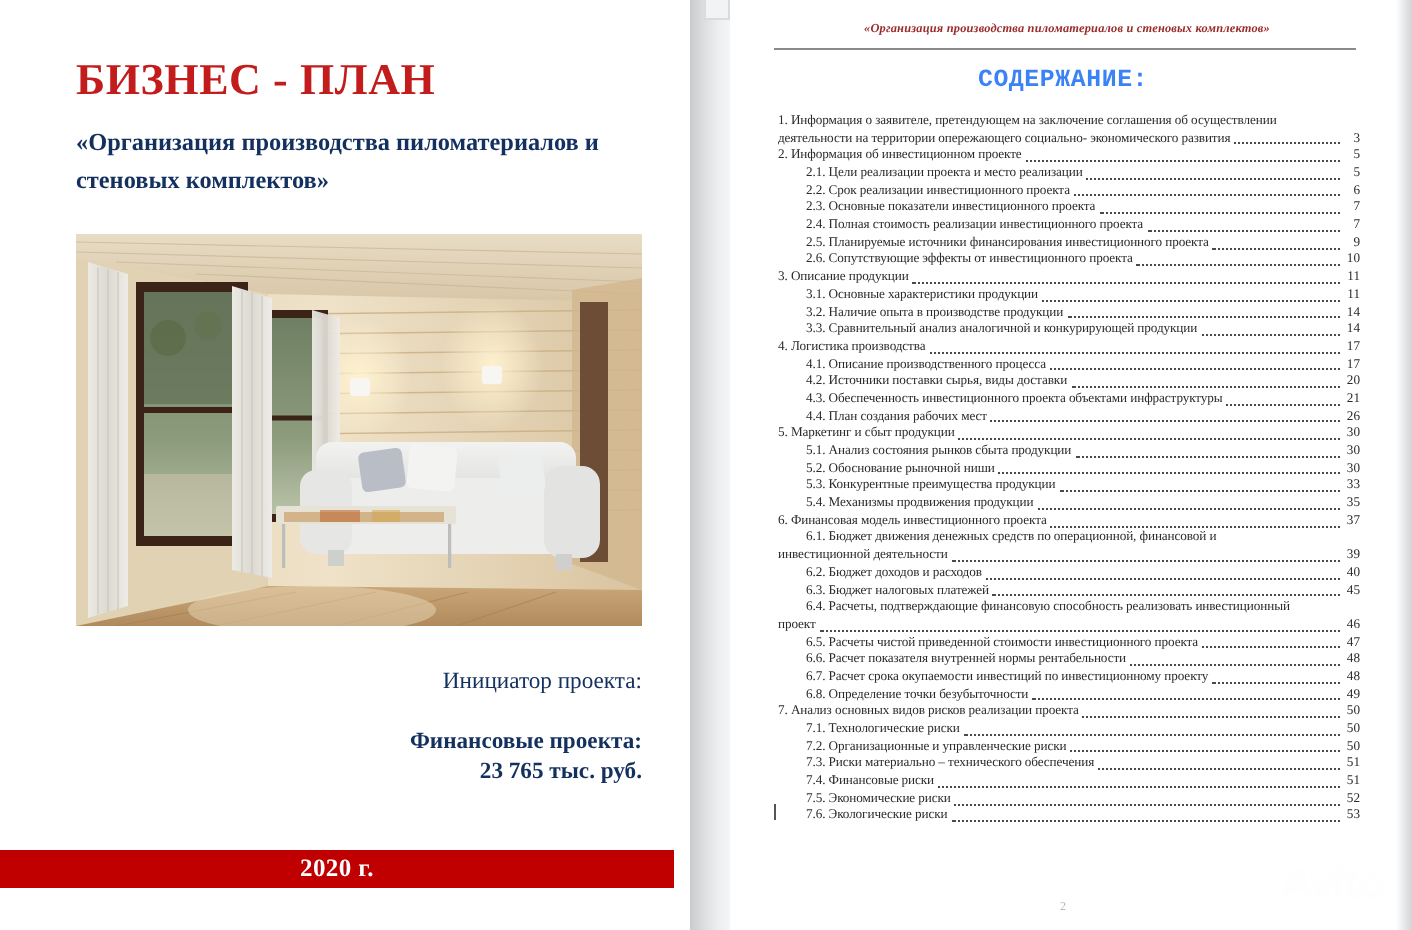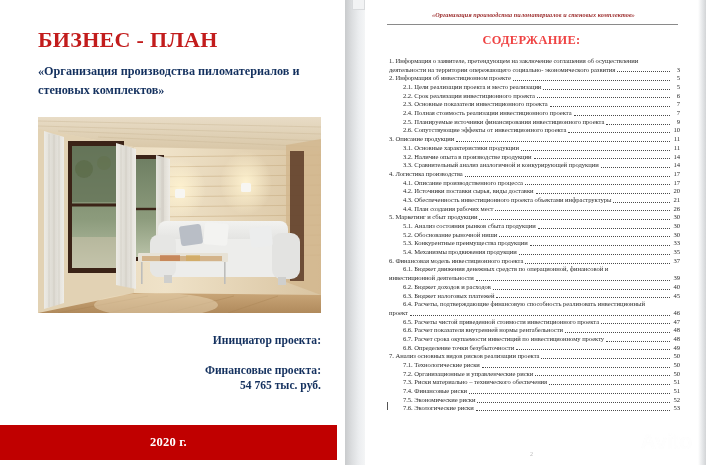--- a/index.html
+++ b/index.html
@@ -73,21 +73,21 @@
     overflow: hidden;
     background: #d9c9ab;
   }
   .photo-svg { display: block; width: 100%; height: 100%; }
 
   .cover-initiator {
     position: absolute;
     right: 24px;
     top: 334px;
     font-family: "Liberation Serif", serif;
-    font-weight: bold;
+    font-weight: normal;
     font-size: 11.6px;
     color: #13305e;
     text-align: left;
   }
   .cover-cost-label {
     position: absolute;
     right: 24px;
     top: 364px;
     font-family: "Liberation Serif", serif;
     font-weight: bold;
@@ -104,21 +104,21 @@
     font-size: 11.6px;
     color: #13305e;
     text-align: right;
   }
 
   .cover-year-bar {
     position: absolute;
     left: 0;
     right: 8px;
     top: 425px;
-    height: 35px;
+    height: 19px;
     background: #c00000;
     display: flex;
     align-items: center;
     justify-content: center;
   }
   .cover-year-text {
     font-family: "Liberation Serif", serif;
     font-weight: bold;
     font-size: 12.5px;
     color: #ffffff;
@@ -187,24 +187,24 @@
     top: 24px;
     height: 1px;
     background: #8a8a8a;
   }
   .toc-heading {
     position: absolute;
     left: 0;
     right: 0;
     top: 33px;
     text-align: center;
-    font-family: Liberation Serif, serif;
+    font-family: Liberation Mono, monospace;
     font-weight: bold;
     font-size: 12.4px;
-    color: #ef4444;
+    color: #3b82f6;
     letter-spacing: 0.3px;
   }
 
   .toc {
     position: absolute;
     left: 24px;
     right: 18px;
     top: 56px;
     font-family: "Liberation Serif", serif;
     font-size: 6.6px;
@@ -420,21 +420,21 @@
             <rect x="103" y="145" width="1.6" height="22" fill="#bdbdbb"></rect>
             <rect x="186" y="145" width="1.6" height="22" fill="#bdbdbb"></rect>
           </g>
         </svg>
       </div>
 
       <div class="cover-initiator">Инициатор проекта:</div>
 
       <div class="cover-cost-label">Финансовые проекта:</div>
 
-      <div class="cover-cost-value">54 765 тыс. руб.</div>
+      <div class="cover-cost-value">23 765 тыс. руб.</div>
 
       <div class="cover-year-bar">
         <span class="cover-year-text">2020 г.</span>
       </div>
 
     </div>
   </div>
 
   <div class="gutter"></div>
   <div class="gutter-notch"></div>

